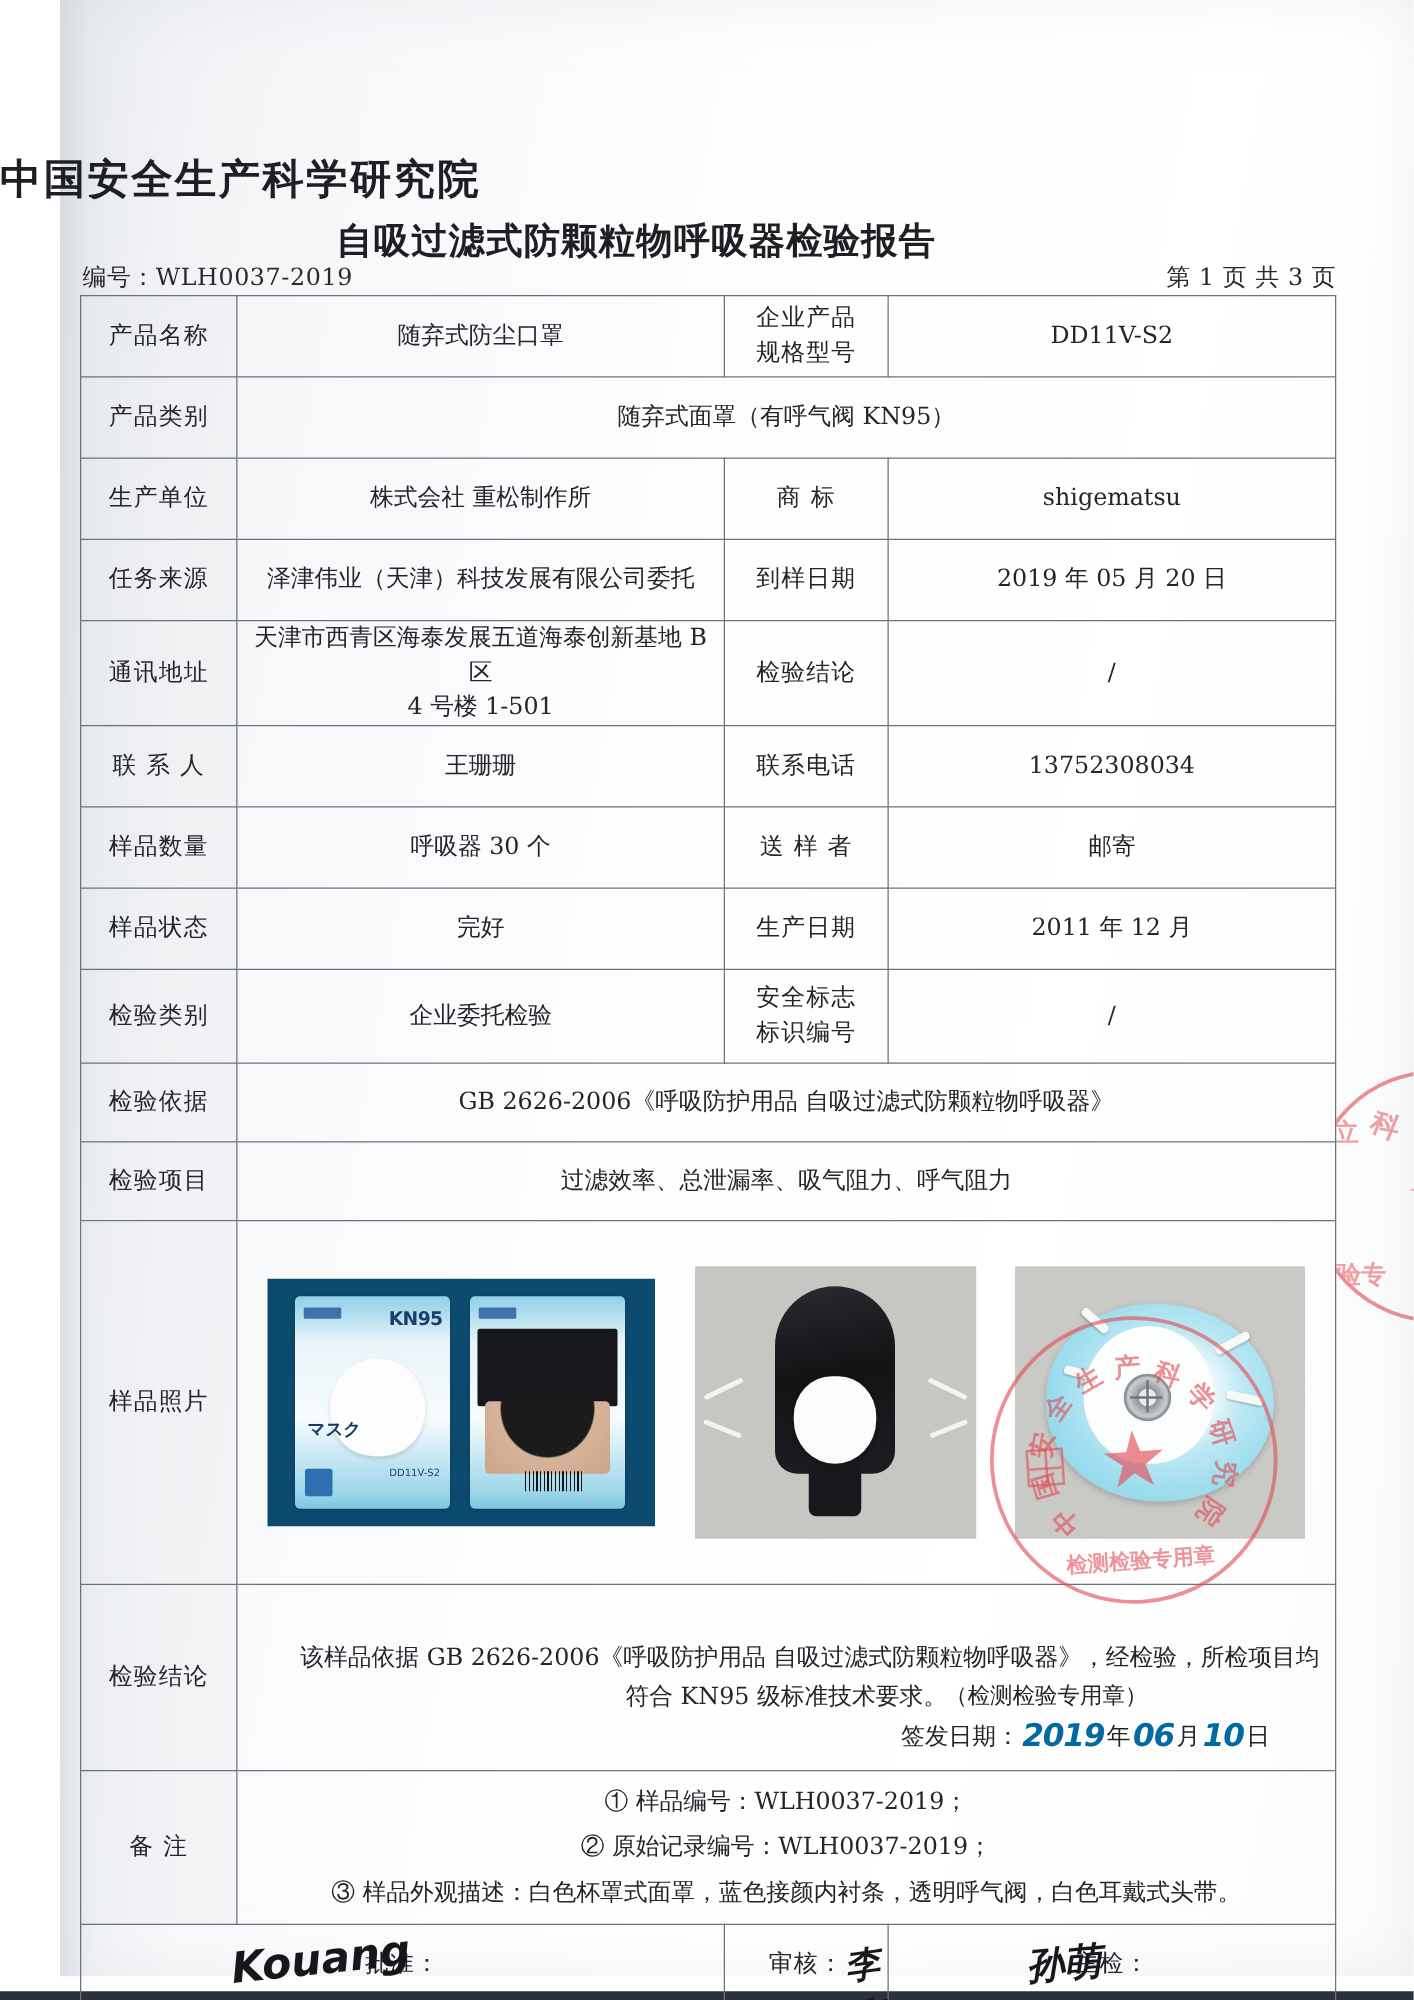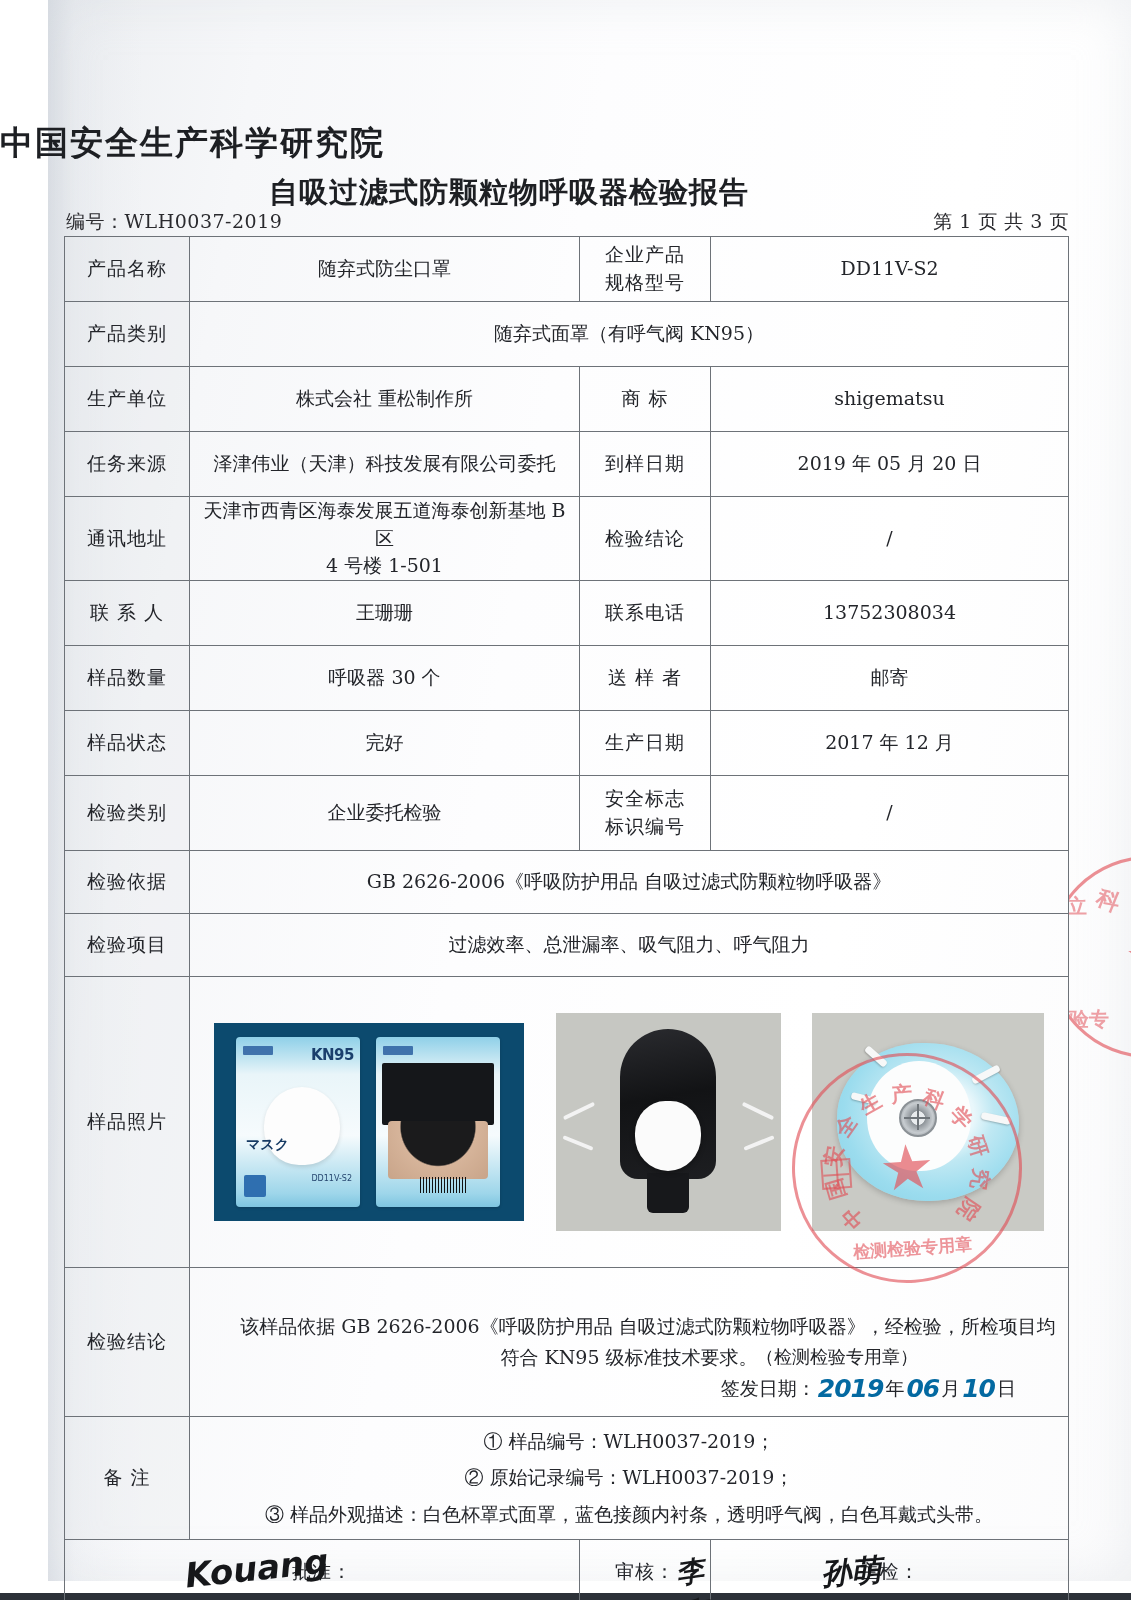--- a/index.html
+++ b/index.html
@@ -225,21 +225,21 @@
     <tr>
       <td class="lbl tall">样品数量</td>
       <td class="tall">呼吸器 30 个</td>
       <td class="mid tall">送 样 者</td>
       <td class="valr tall">邮寄</td>
     </tr>
     <tr>
       <td class="lbl tall">样品状态</td>
       <td class="tall">完好</td>
       <td class="mid tall">生产日期</td>
-      <td class="valr tall">2017 年 12 月</td>
+      <td class="valr tall">2011 年 12 月</td>
     </tr>
     <tr>
       <td class="lbl" style="height:74px">检验类别</td>
       <td>企业委托检验</td>
       <td class="mid two-line">
         <div>安全标志</div>
         <div>标识编号</div>
       </td>
       <td class="valr">/</td>
     </tr>

